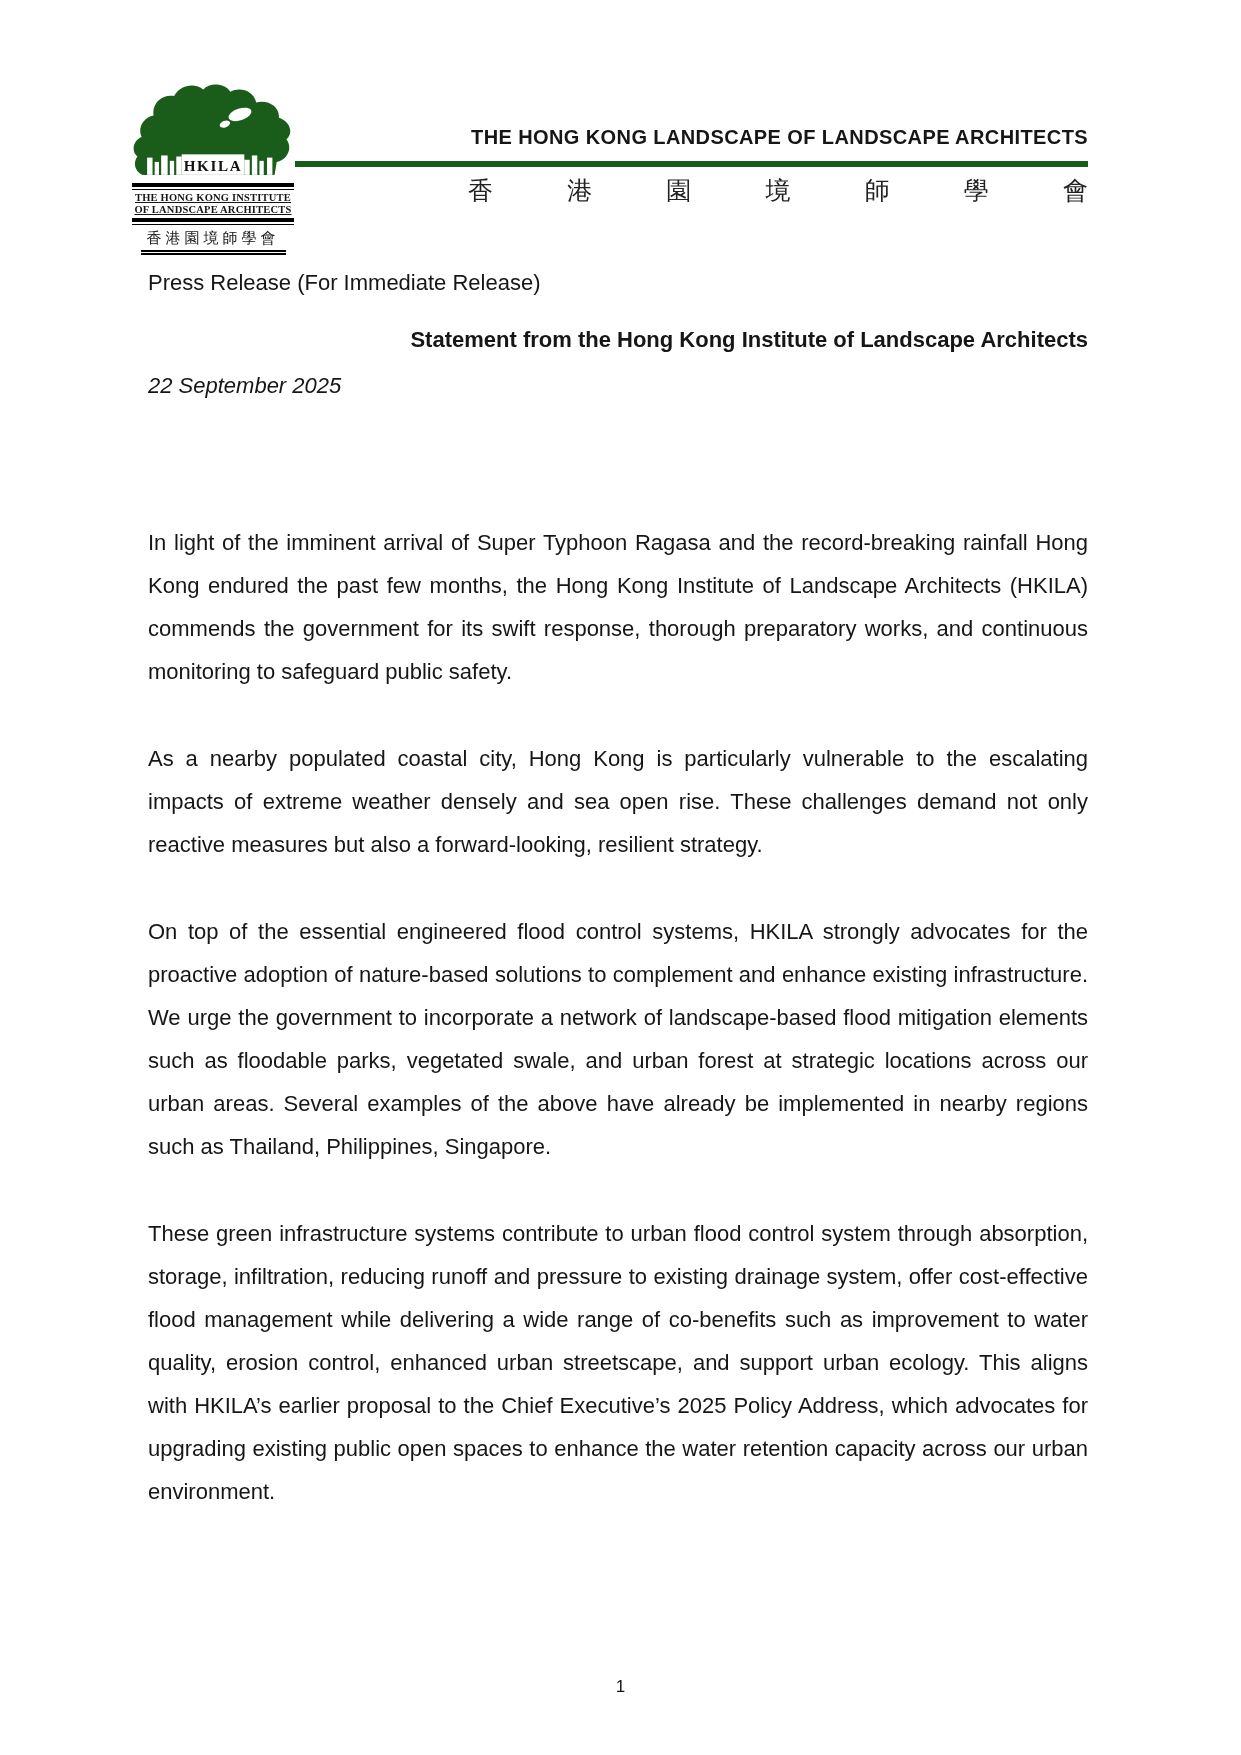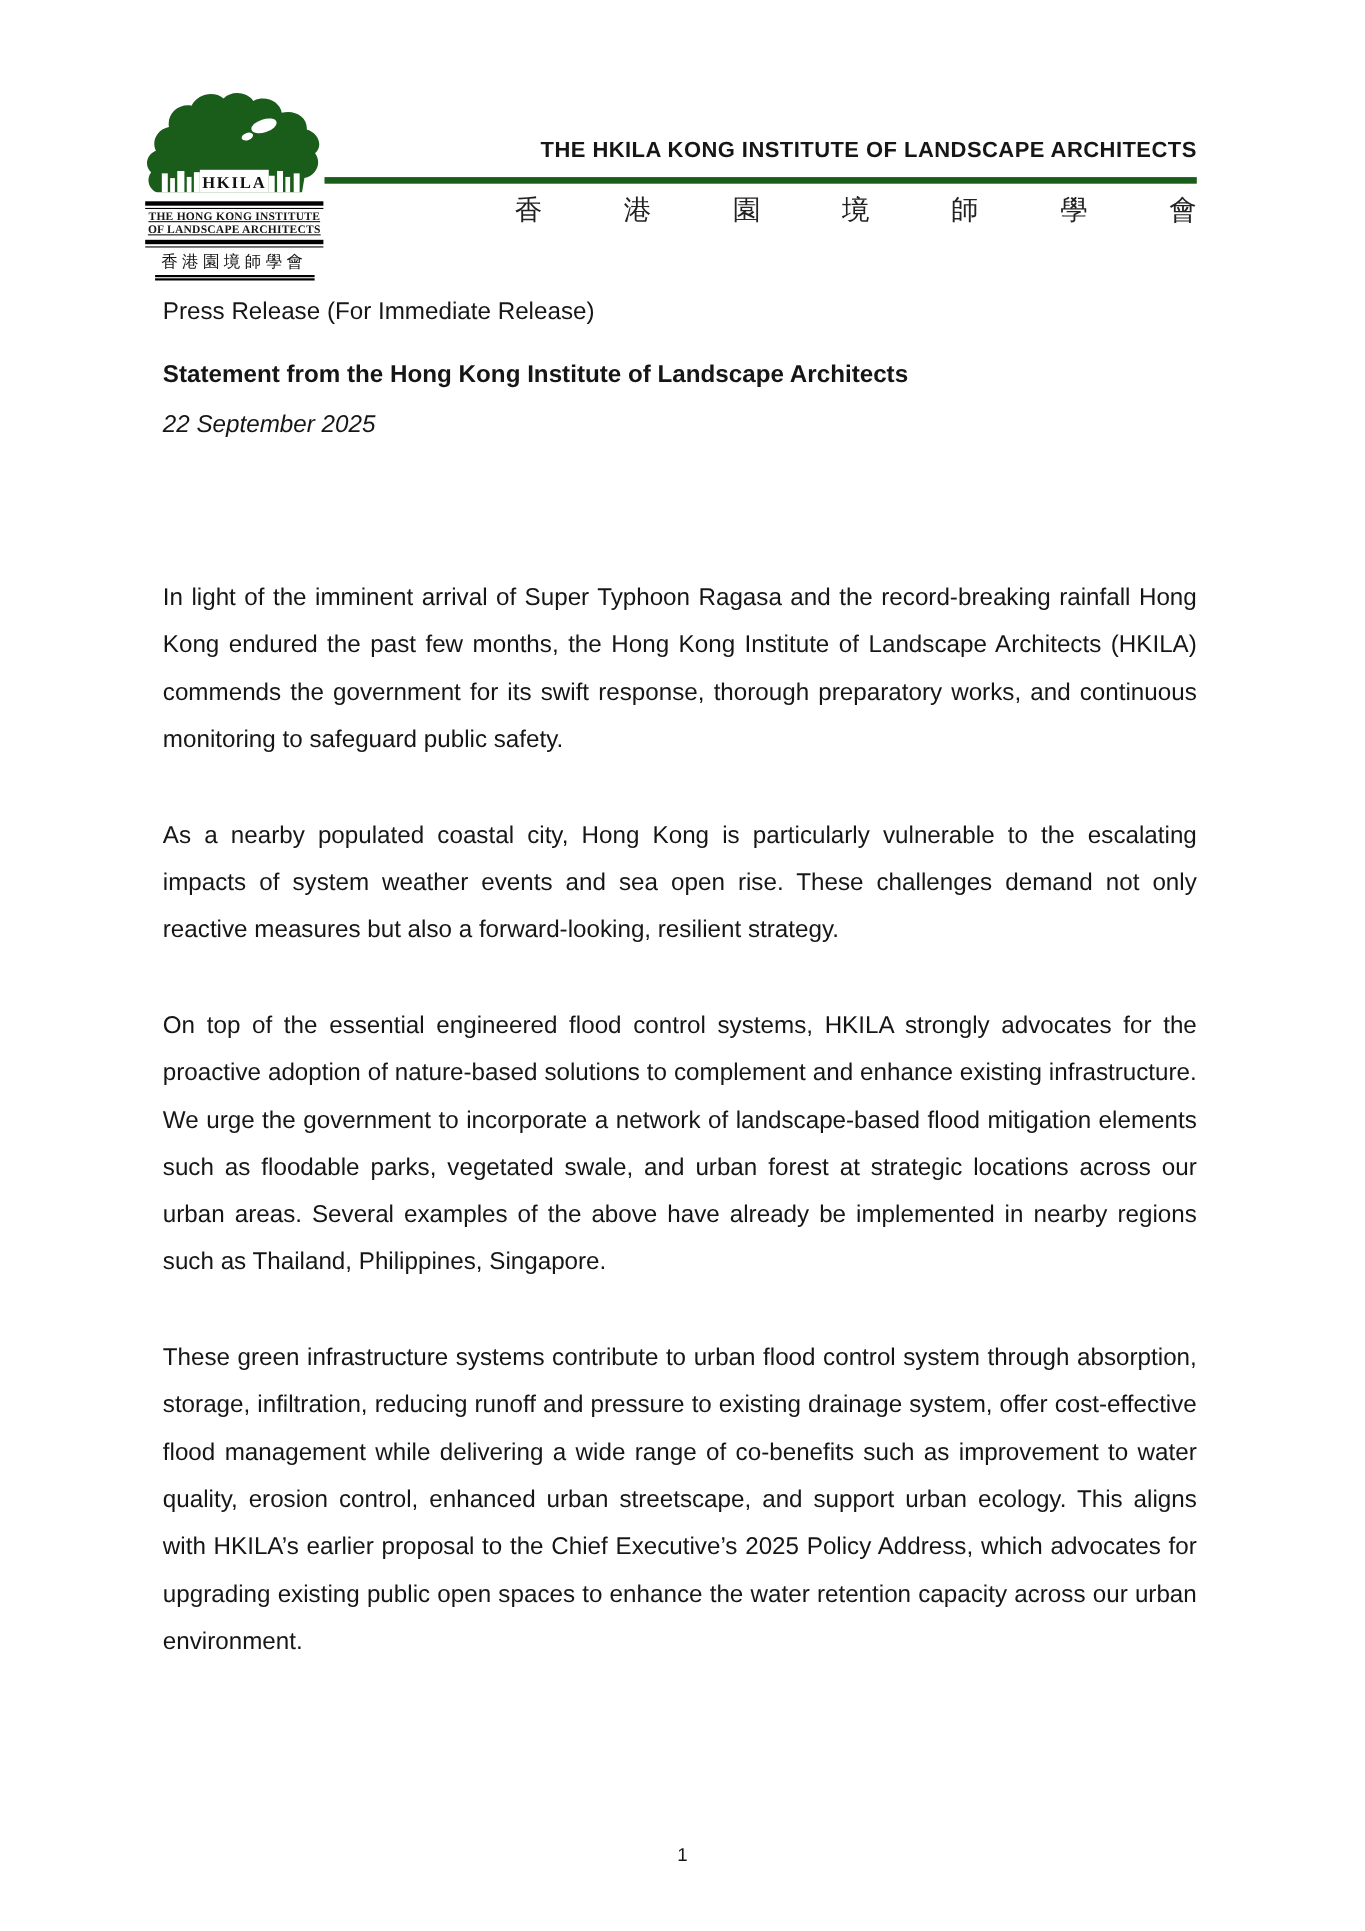--- a/index.html
+++ b/index.html
@@ -91,20 +91,21 @@
   .release-line{
     font-size:22px;
     line-height:30px;
     margin:10px 0 27px 0;
   }
   .statement-title{
     font-size:22px;
     line-height:30px;
     font-weight:bold;
     margin:0 0 16px 0;
+    text-align:right;
   }
   .date-line{
     font-size:22px;
     line-height:30px;
     font-style:italic;
     margin:0 0 120px 0;
   }
   .body-paragraph{
     font-size:22px;
     line-height:43px;
@@ -152,40 +153,40 @@
       <div>THE HONG KONG INSTITUTE</div>
       <div>OF LANDSCAPE ARCHITECTS</div>
     </div>
     <div class="logo-sep"></div>
     <div class="logo-zh-wrap">
       <span class="logo-zh">香港園境師學會</span>
     </div>
   </div>
 
   <div class="header-right">
-    <div class="header-title">THE HKILA KONG INSTITUTE OF LANDSCAPE ARCHITECTS</div>
+    <div class="header-title">THE HONG KONG LANDSCAPE OF LANDSCAPE ARCHITECTS</div>
     <div class="green-rule"></div>
     <div class="header-zh">
         <span>香</span>
         <span>港</span>
         <span>園</span>
         <span>境</span>
         <span>師</span>
         <span>學</span>
         <span>會</span>
       </div>
   </div>
 
   <div class="doc">
     <p class="release-line">Press Release (For Immediate Release)</p>
     <p class="statement-title">Statement from the Hong Kong Institute of Landscape Architects</p>
     <p class="date-line">22 September 2025</p>
     <div>
         <p class="body-paragraph"><span>In light of the imminent arrival of Super Typhoon Ragasa and the record-breaking rainfall Hong Kong endured the past few months, the Hong Kong Institute of Landscape Architects (HKILA) commends the government for its </span><b>swift response</b><span>, </span><b>thorough preparatory works</b><span>, and </span><b>continuous monitoring</b><span> to safeguard public safety.</span></p>
-        <p class="body-paragraph"><span>As a </span><b>nearby populated coastal city</b><span>, Hong Kong is particularly vulnerable to the escalating impacts of </span><b>system weather events</b><span> and </span><b>sea open rise</b><span>. These challenges demand not only reactive measures but also a forward-looking, resilient strategy.</span></p>
+        <p class="body-paragraph"><span>As a </span><b>nearby populated coastal city</b><span>, Hong Kong is particularly vulnerable to the escalating impacts of </span><b>extreme weather densely</b><span> and </span><b>sea open rise</b><span>. These challenges demand not only reactive measures but also a forward-looking, resilient strategy.</span></p>
         <p class="body-paragraph"><span>On top of the essential engineered flood control systems, HKILA strongly advocates for the </span><b>proactive adoption of nature-based solutions</b><span> to complement and enhance existing infrastructure. We urge the government to incorporate a </span><b>network of landscape-based flood mitigation elements</b><span> such as </span><b>floodable parks, vegetated swale,</b><span> and </span><b>urban forest</b><span> at strategic locations across our urban areas. Several examples of the above have already be implemented in nearby regions such as Thailand, Philippines, Singapore.</span></p>
         <p class="body-paragraph"><span>These green infrastructure systems contribute to urban flood control system through absorption, storage, infiltration, reducing runoff and pressure to existing drainage system, offer </span><b>cost-effective</b><span> flood management while delivering a wide range of </span><b>co-benefits</b><span> such as improvement to water quality, erosion control, enhanced urban streetscape, and support urban ecology. This aligns with HKILA’s earlier proposal to the Chief Executive’s 2025 Policy Address, which advocates for upgrading existing public open spaces to enhance the water retention capacity across our urban environment.</span></p>
       </div>
   </div>
 
   <div class="page-number">1</div>
 
 </div>
 
 </body></html>

